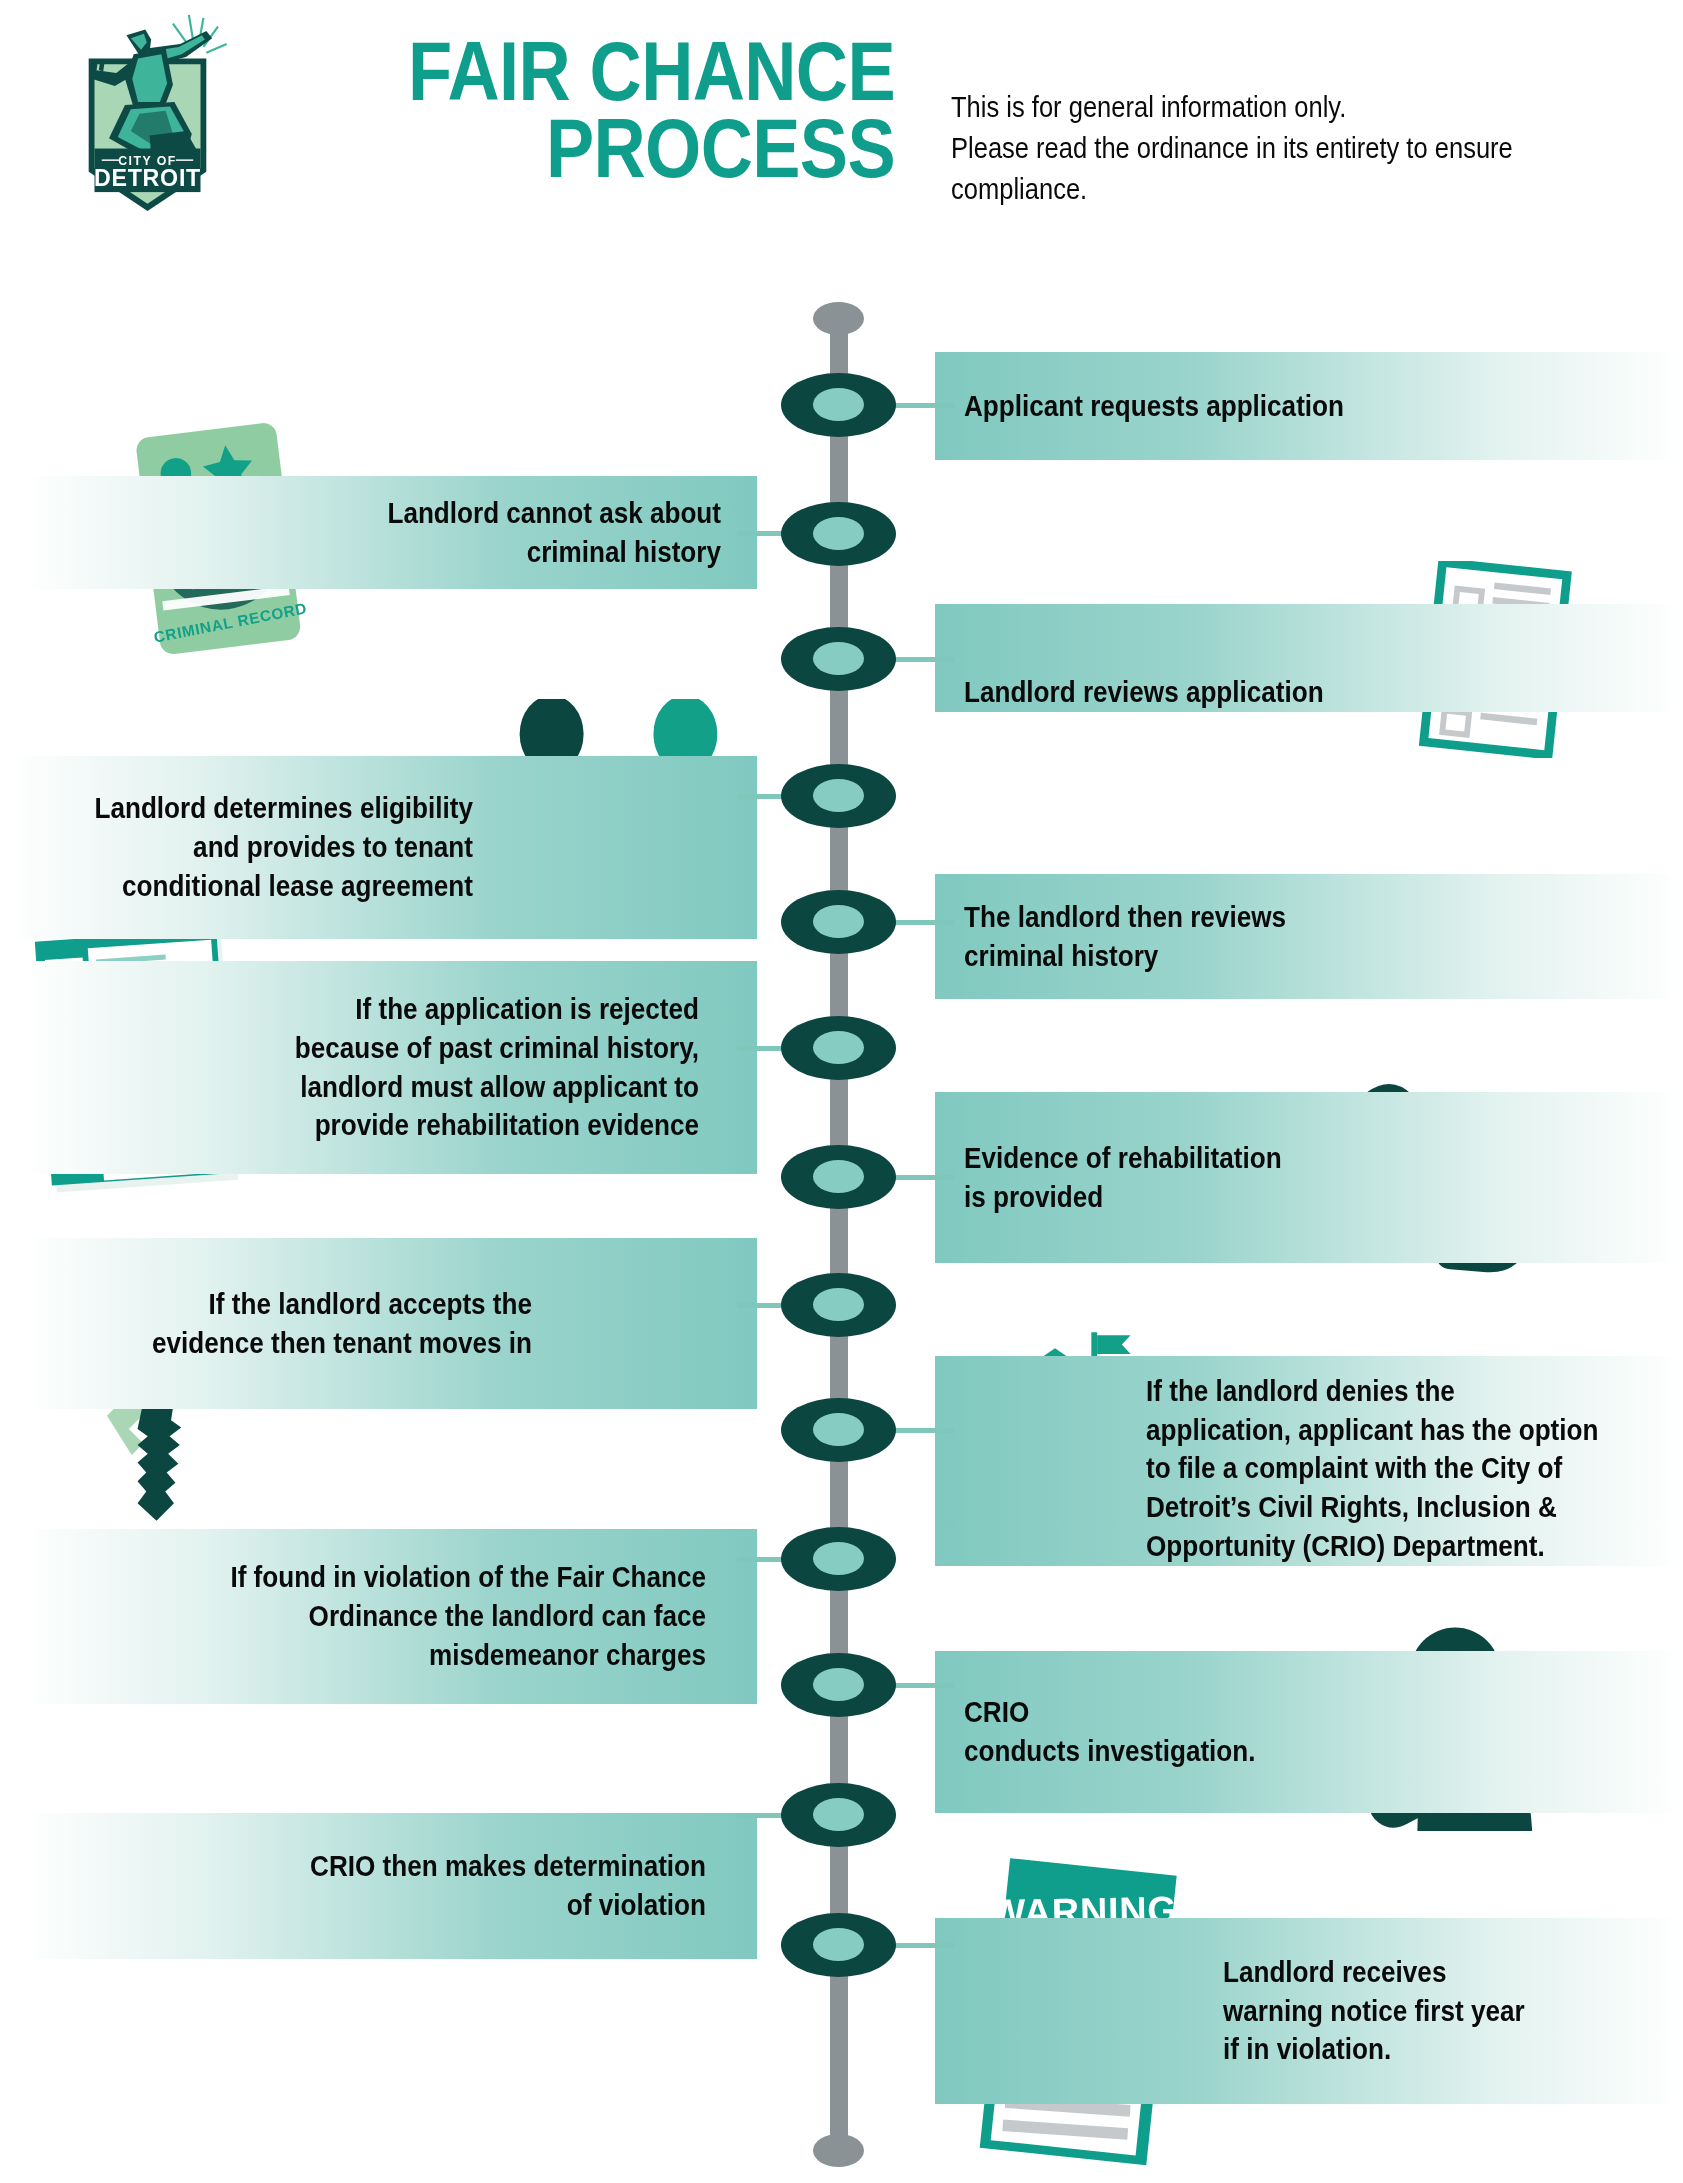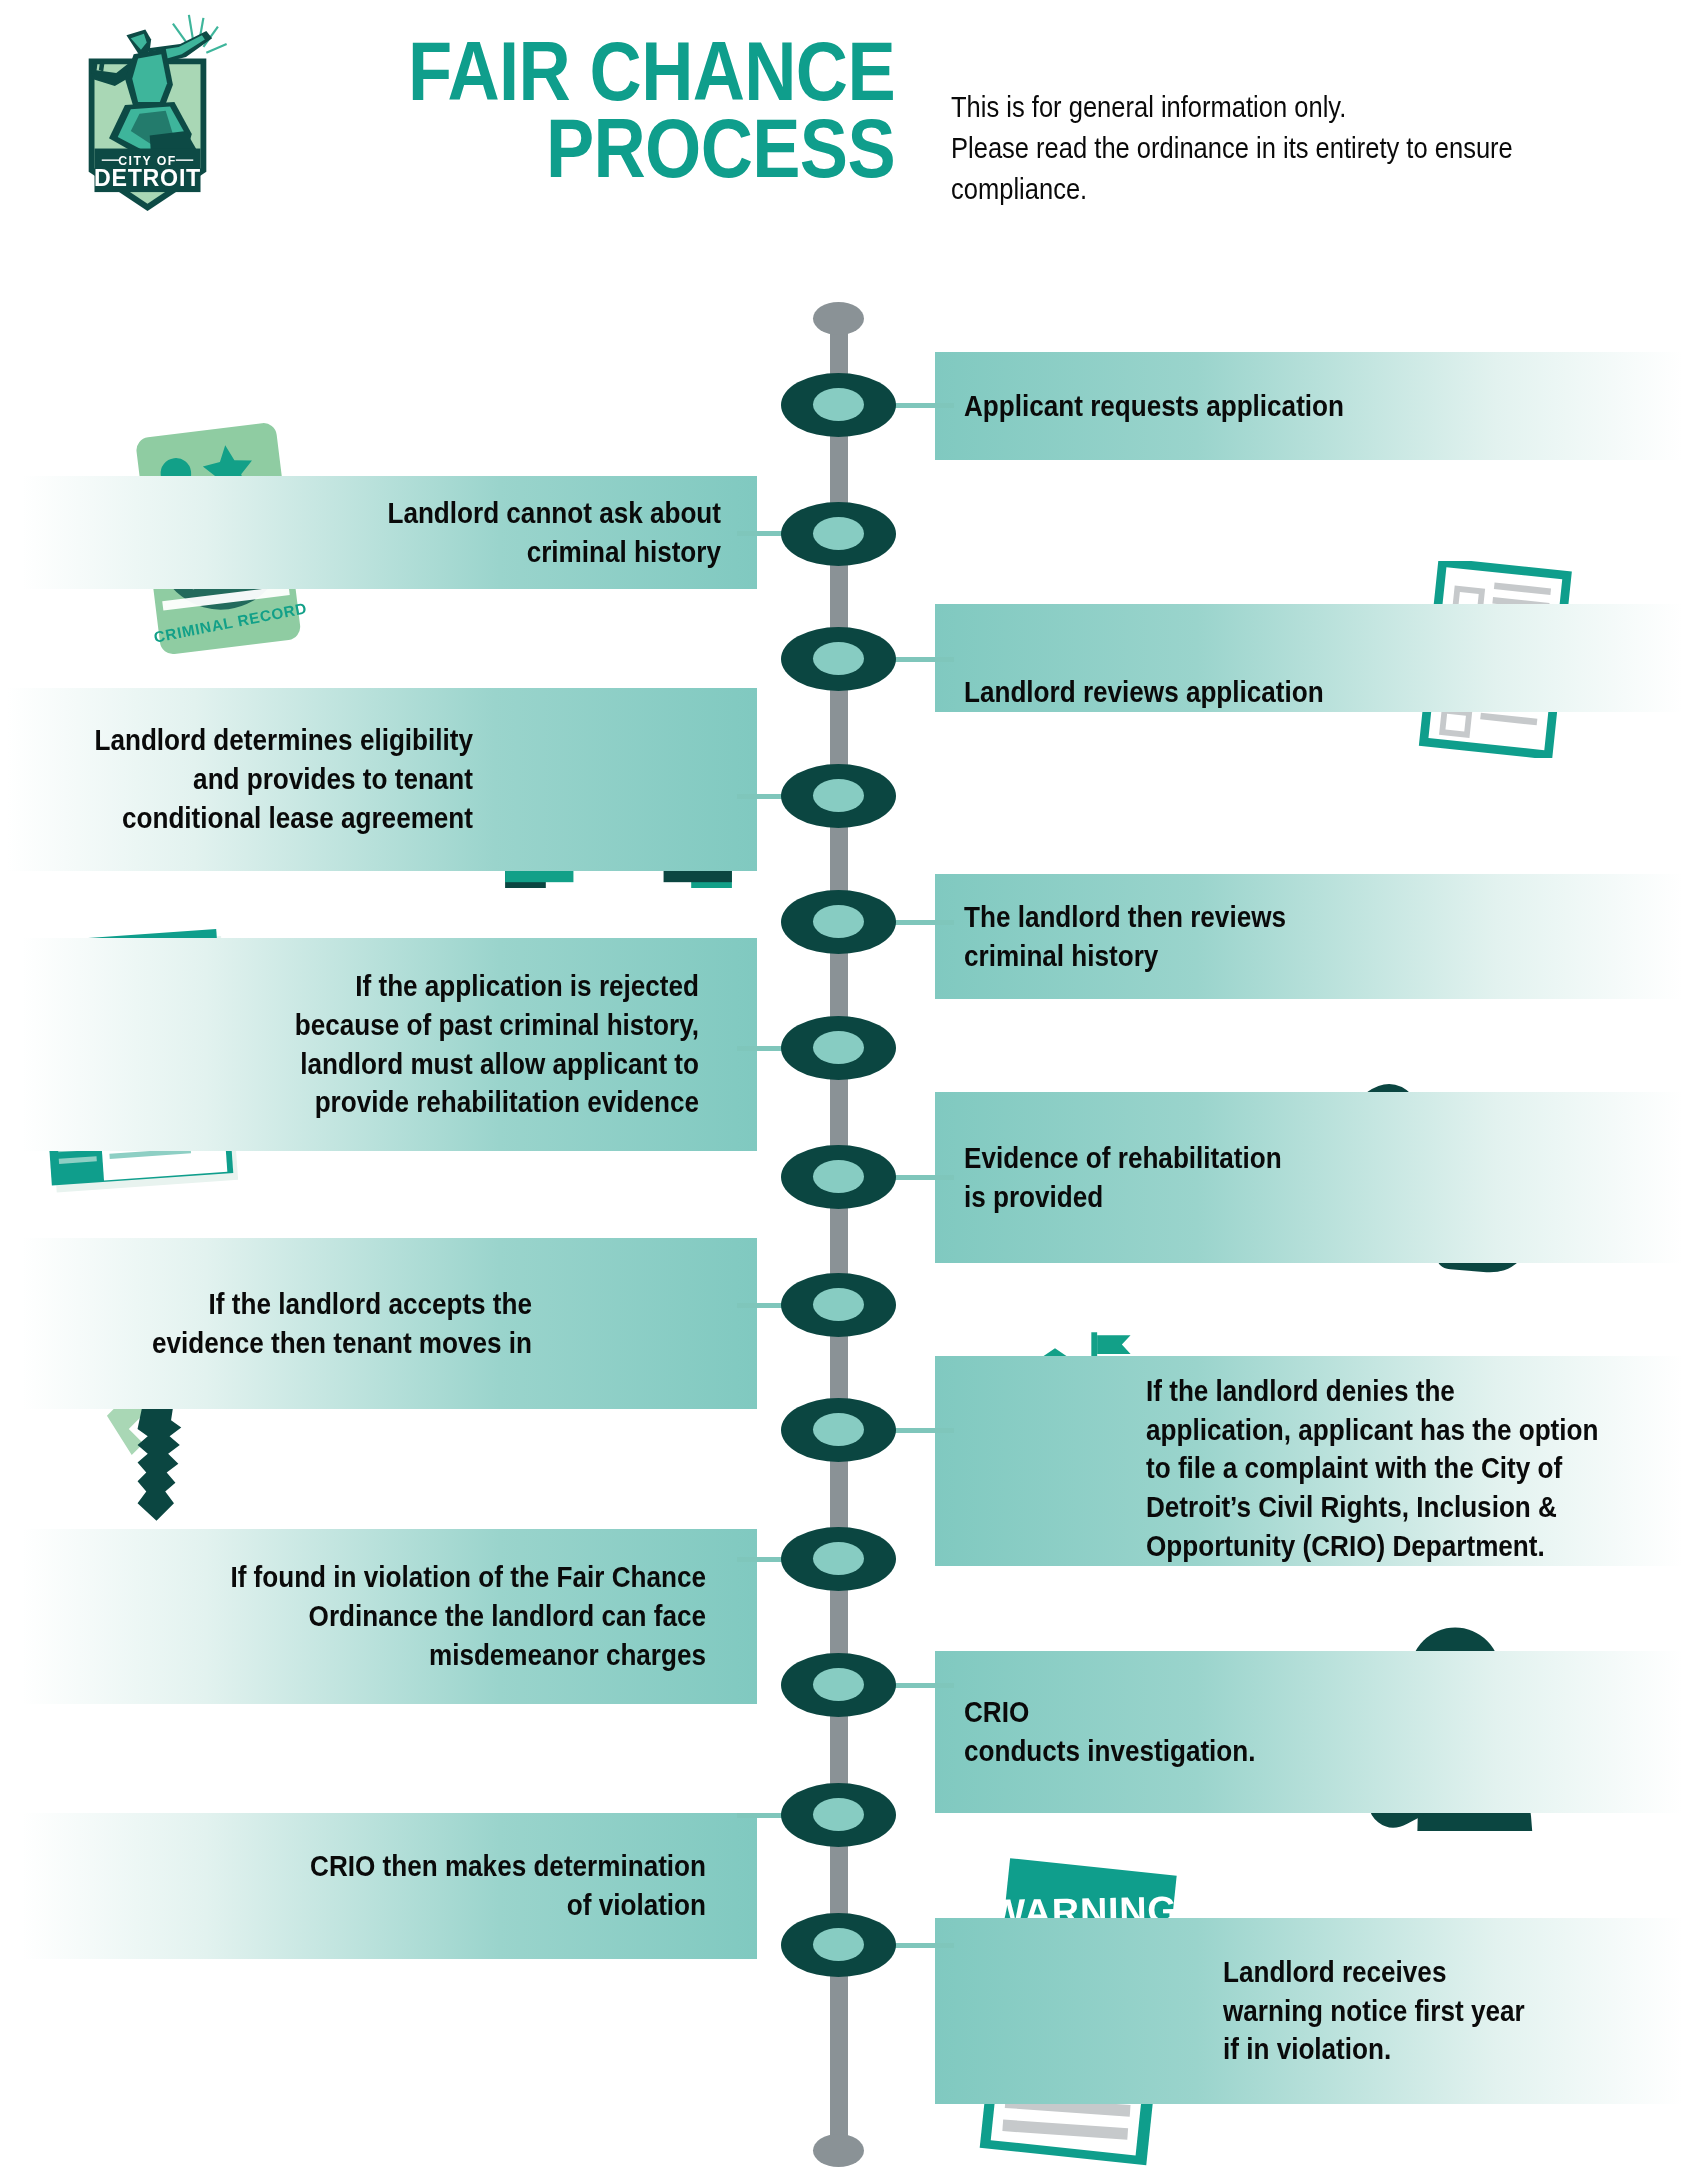--- a/index.html
+++ b/index.html
@@ -289,32 +289,32 @@
 
 <div class="bar bar-left" style="left:22px;top:476px;width:735px;height:113px;">
   <div class="bar-text" style="width:699px;margin-right:36px;white-space:pre-line;">Landlord cannot ask about
 criminal history</div>
 </div>
 
 <div class="bar bar-right" style="left:935px;top:604px;width:748px;height:108px;align-items:flex-end;">
   <div class="bar-text" style="margin-left:29px;width:451px;white-space:pre-line;">Landlord reviews application</div>
 </div>
 
-<div class="bar bar-left" style="left:7.3px;top:688px;width:750px;height:183px;">
+<div class="bar bar-left" style="left:7.3px;top:756px;width:750px;height:183px;">
   <div class="bar-text" style="width:510px;margin-right:284px;white-space:pre-line;">Landlord determines eligibility
 and provides to tenant
 conditional lease agreement</div>
 </div>
 
 <div class="bar bar-right" style="left:935px;top:874px;width:748px;height:125px;">
   <div class="bar-text" style="margin-left:29px;width:524px;white-space:pre-line;">The landlord then reviews
 criminal history</div>
 </div>
 
-<div class="bar bar-left" style="left:22px;top:938px;width:735px;height:213px;">
+<div class="bar bar-left" style="left:22px;top:961px;width:735px;height:213px;">
   <div class="bar-text" style="width:677px;margin-right:36px;white-space:pre-line;">If the application is rejected
 because of past criminal history,
 landlord must allow applicant to
 provide rehabilitation evidence</div>
 </div>
 
 <div class="bar bar-right" style="left:935px;top:1092px;width:748px;height:171px;">
   <div class="bar-text" style="margin-left:29px;width:393px;white-space:pre-line;">Evidence of rehabilitation
 is provided</div>
 </div>

